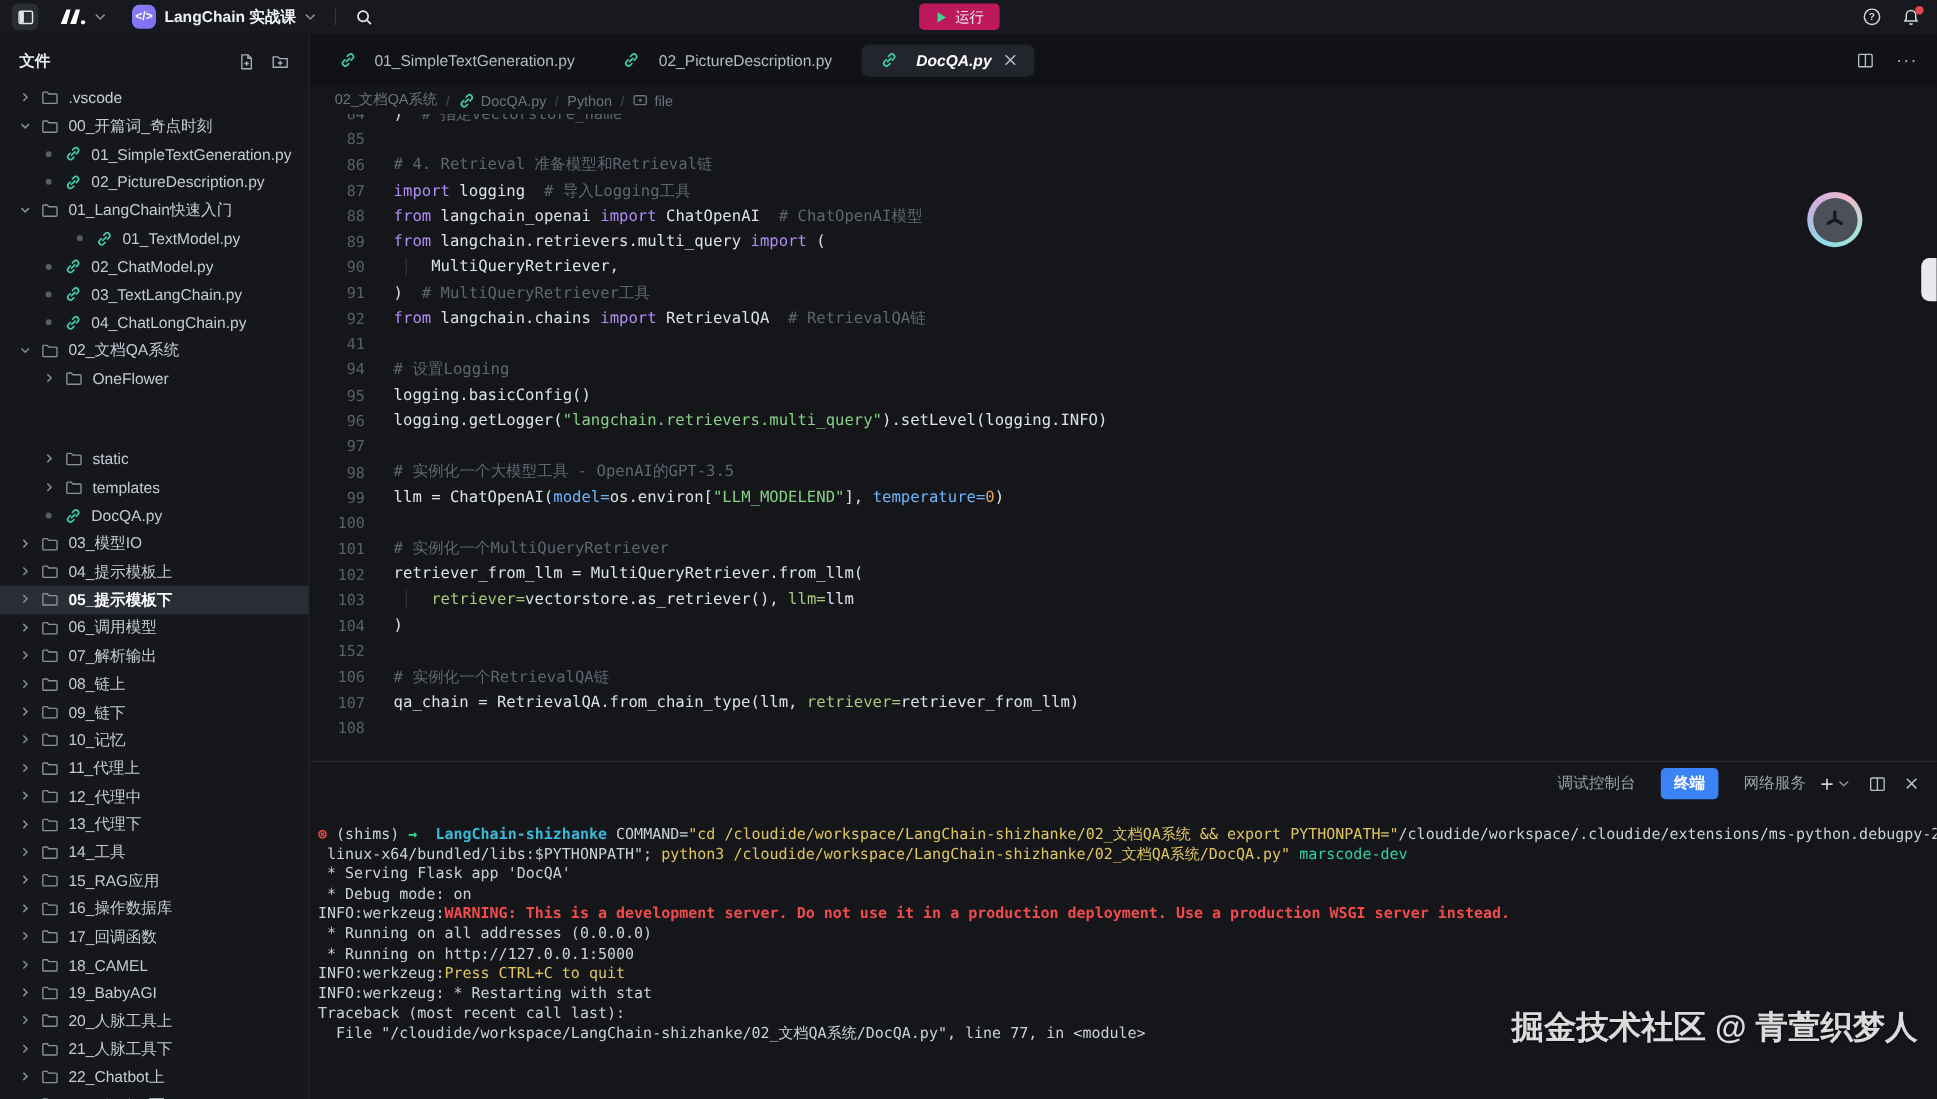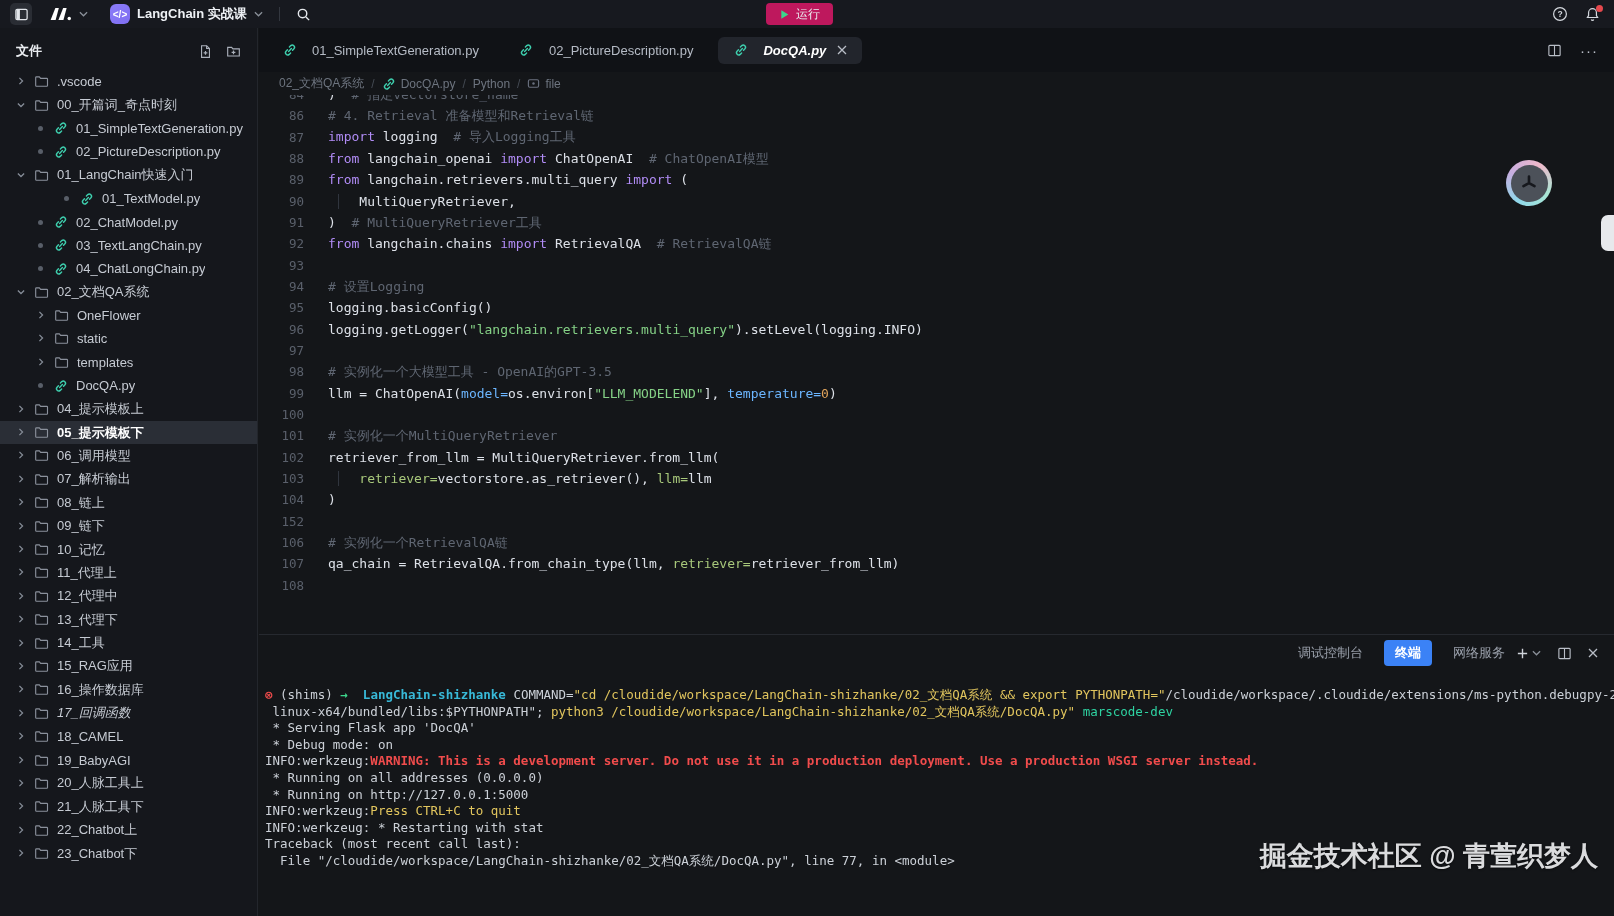--- a/index.html
+++ b/index.html
@@ -311,21 +311,21 @@
             <path d="M5.5 3 L10.5 8 L5.5 13"></path>
           </svg>
         </span>
         <span class="ticon">
           <svg width="15" height="15" viewBox="0 0 16 16" fill="none" stroke="#8b919c" stroke-width="1.2">
             <path d="M1.8 3.8 C1.8 3.4 2.1 3 2.6 3 H5.7 L7.1 4.6 H13.6 C14.1 4.6 14.4 5 14.4 5.4 V12.2 C14.4 12.6 14.1 13 13.6 13 H2.6 C2.1 13 1.8 12.6 1.8 12.2 Z"></path>
           </svg>
         </span>
         <span class="tlabel">OneFlower</span>
       </div>
-      <div class="trow" style="padding-left: 36px;">
+      <div class="trow" style="padding-left: 36px; margin-top: 44px;">
         <span class="chev">
           <svg width="10" height="10" viewBox="0 0 16 16" fill="none" stroke="currentColor" stroke-width="2">
             <path d="M5.5 3 L10.5 8 L5.5 13"></path>
           </svg>
         </span>
         <span class="ticon">
           <svg width="15" height="15" viewBox="0 0 16 16" fill="none" stroke="#8b919c" stroke-width="1.2">
             <path d="M1.8 3.8 C1.8 3.4 2.1 3 2.6 3 H5.7 L7.1 4.6 H13.6 C14.1 4.6 14.4 5 14.4 5.4 V12.2 C14.4 12.6 14.1 13 13.6 13 H2.6 C2.1 13 1.8 12.6 1.8 12.2 Z"></path>
           </svg>
         </span>
@@ -359,20 +359,33 @@
         <span class="chev">
           <svg width="10" height="10" viewBox="0 0 16 16" fill="none" stroke="currentColor" stroke-width="2">
             <path d="M5.5 3 L10.5 8 L5.5 13"></path>
           </svg>
         </span>
         <span class="ticon">
           <svg width="15" height="15" viewBox="0 0 16 16" fill="none" stroke="#8b919c" stroke-width="1.2">
             <path d="M1.8 3.8 C1.8 3.4 2.1 3 2.6 3 H5.7 L7.1 4.6 H13.6 C14.1 4.6 14.4 5 14.4 5.4 V12.2 C14.4 12.6 14.1 13 13.6 13 H2.6 C2.1 13 1.8 12.6 1.8 12.2 Z"></path>
           </svg>
         </span>
+        <span class="tlabel">03_模型IO</span>
+      </div>
+      <div class="trow" style="padding-left: 16px;">
+        <span class="chev">
+          <svg width="10" height="10" viewBox="0 0 16 16" fill="none" stroke="currentColor" stroke-width="2">
+            <path d="M5.5 3 L10.5 8 L5.5 13"></path>
+          </svg>
+        </span>
+        <span class="ticon">
+          <svg width="15" height="15" viewBox="0 0 16 16" fill="none" stroke="#8b919c" stroke-width="1.2">
+            <path d="M1.8 3.8 C1.8 3.4 2.1 3 2.6 3 H5.7 L7.1 4.6 H13.6 C14.1 4.6 14.4 5 14.4 5.4 V12.2 C14.4 12.6 14.1 13 13.6 13 H2.6 C2.1 13 1.8 12.6 1.8 12.2 Z"></path>
+          </svg>
+        </span>
         <span class="tlabel">04_提示模板上</span>
       </div>
       <div class="trow sel" style="padding-left: 16px;">
         <span class="chev">
           <svg width="10" height="10" viewBox="0 0 16 16" fill="none" stroke="currentColor" stroke-width="2">
             <path d="M5.5 3 L10.5 8 L5.5 13"></path>
           </svg>
         </span>
         <span class="ticon">
           <svg width="15" height="15" viewBox="0 0 16 16" fill="none" stroke="#8b919c" stroke-width="1.2">
@@ -517,21 +530,21 @@
             <path d="M5.5 3 L10.5 8 L5.5 13"></path>
           </svg>
         </span>
         <span class="ticon">
           <svg width="15" height="15" viewBox="0 0 16 16" fill="none" stroke="#8b919c" stroke-width="1.2">
             <path d="M1.8 3.8 C1.8 3.4 2.1 3 2.6 3 H5.7 L7.1 4.6 H13.6 C14.1 4.6 14.4 5 14.4 5.4 V12.2 C14.4 12.6 14.1 13 13.6 13 H2.6 C2.1 13 1.8 12.6 1.8 12.2 Z"></path>
           </svg>
         </span>
         <span class="tlabel">16_操作数据库</span>
       </div>
-      <div class="trow" style="padding-left: 16px; font-style: italic;">
+      <div class="trow" style="padding-left: 16px;">
         <span class="chev">
           <svg width="10" height="10" viewBox="0 0 16 16" fill="none" stroke="currentColor" stroke-width="2">
             <path d="M5.5 3 L10.5 8 L5.5 13"></path>
           </svg>
         </span>
         <span class="ticon">
           <svg width="15" height="15" viewBox="0 0 16 16" fill="none" stroke="#8b919c" stroke-width="1.2">
             <path d="M1.8 3.8 C1.8 3.4 2.1 3 2.6 3 H5.7 L7.1 4.6 H13.6 C14.1 4.6 14.4 5 14.4 5.4 V12.2 C14.4 12.6 14.1 13 13.6 13 H2.6 C2.1 13 1.8 12.6 1.8 12.2 Z"></path>
           </svg>
         </span>
@@ -693,28 +706,29 @@
             <rect x="1.5" y="3" width="11" height="8" rx="1.5"></rect>
             <circle cx="7" cy="7" r="1.3" fill="#6b7280" stroke="none"></circle>
           </svg>
         </span>
         <span>file</span>
       </span>
     </div>
   <div class="codewrap">
     <div class="codelines" id="code">
         <div class="cl"><span class="ln">84</span><span class="ct"><span class="seg-p">)</span><span class="seg-c">  # 指定vectorstore_name</span></span></div>
+        <div class="cl"><span class="ln">85</span><span class="ct"></span></div>
         <div class="cl"><span class="ln">86</span><span class="ct"><span class="seg-c"># 4. Retrieval 准备模型和Retrieval链</span></span></div>
         <div class="cl"><span class="ln">87</span><span class="ct"><span class="seg-k">import</span><span class="seg-p"> logging</span><span class="seg-c">  # 导入Logging工具</span></span></div>
         <div class="cl"><span class="ln">88</span><span class="ct"><span class="seg-k">from</span><span class="seg-p"> langchain_openai </span><span class="seg-k">import</span><span class="seg-p"> ChatOpenAI</span><span class="seg-c">  # ChatOpenAI模型</span></span></div>
         <div class="cl"><span class="ln">89</span><span class="ct"><span class="seg-k">from</span><span class="seg-p"> langchain.retrievers.multi_query </span><span class="seg-k">import</span><span class="seg-p"> (</span></span></div>
         <div class="cl"><span class="ln">90</span><span class="ct"><span class="seg-ind">    </span><span class="seg-p">MultiQueryRetriever,</span></span></div>
         <div class="cl"><span class="ln">91</span><span class="ct"><span class="seg-p">)</span><span class="seg-c">  # MultiQueryRetriever工具</span></span></div>
         <div class="cl"><span class="ln">92</span><span class="ct"><span class="seg-k">from</span><span class="seg-p"> langchain.chains </span><span class="seg-k">import</span><span class="seg-p"> RetrievalQA</span><span class="seg-c">  # RetrievalQA链</span></span></div>
-        <div class="cl"><span class="ln">93</span><span class="ct"></span></div>
+        <div class="cl"><span class="ln">41</span><span class="ct"></span></div>
         <div class="cl"><span class="ln">94</span><span class="ct"><span class="seg-c"># 设置Logging</span></span></div>
         <div class="cl"><span class="ln">95</span><span class="ct"><span class="seg-p">logging.basicConfig()</span></span></div>
         <div class="cl"><span class="ln">96</span><span class="ct"><span class="seg-p">logging.getLogger(</span><span class="seg-s">"langchain.retrievers.multi_query"</span><span class="seg-p">).setLevel(logging.INFO)</span></span></div>
         <div class="cl"><span class="ln">97</span><span class="ct"></span></div>
         <div class="cl"><span class="ln">98</span><span class="ct"><span class="seg-c"># 实例化一个大模型工具 - OpenAI的GPT-3.5</span></span></div>
         <div class="cl"><span class="ln">99</span><span class="ct"><span class="seg-p">llm = ChatOpenAI(</span><span class="seg-pb">model=</span><span class="seg-p">os.environ[</span><span class="seg-s">"LLM_MODELEND"</span><span class="seg-p">], </span><span class="seg-pb">temperature=</span><span class="seg-n">0</span><span class="seg-p">)</span></span></div>
         <div class="cl"><span class="ln">100</span><span class="ct"></span></div>
         <div class="cl"><span class="ln">101</span><span class="ct"><span class="seg-c"># 实例化一个MultiQueryRetriever</span></span></div>
         <div class="cl"><span class="ln">102</span><span class="ct"><span class="seg-p">retriever_from_llm = MultiQueryRetriever.from_llm(</span></span></div>
         <div class="cl"><span class="ln">103</span><span class="ct"><span class="seg-ind">    </span><span class="seg-pg">retriever=</span><span class="seg-p">vectorstore.as_retriever(), </span><span class="seg-pg">llm=</span><span class="seg-p">llm</span></span></div>

